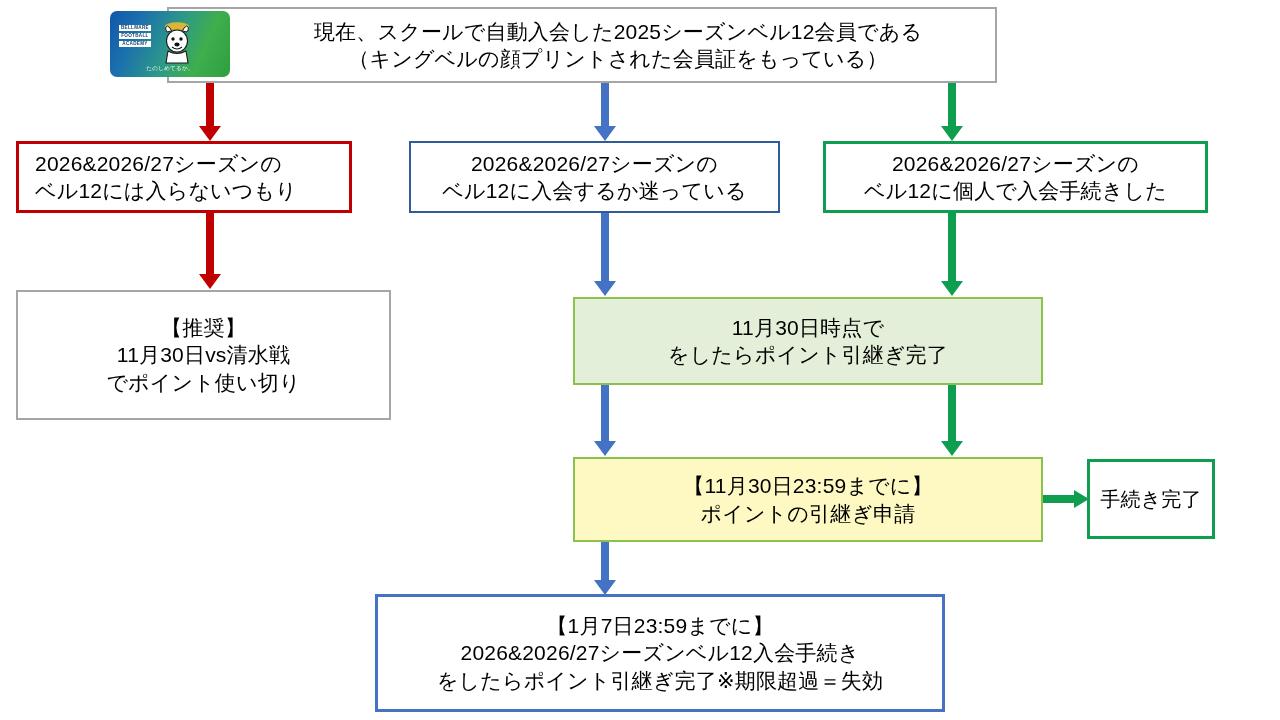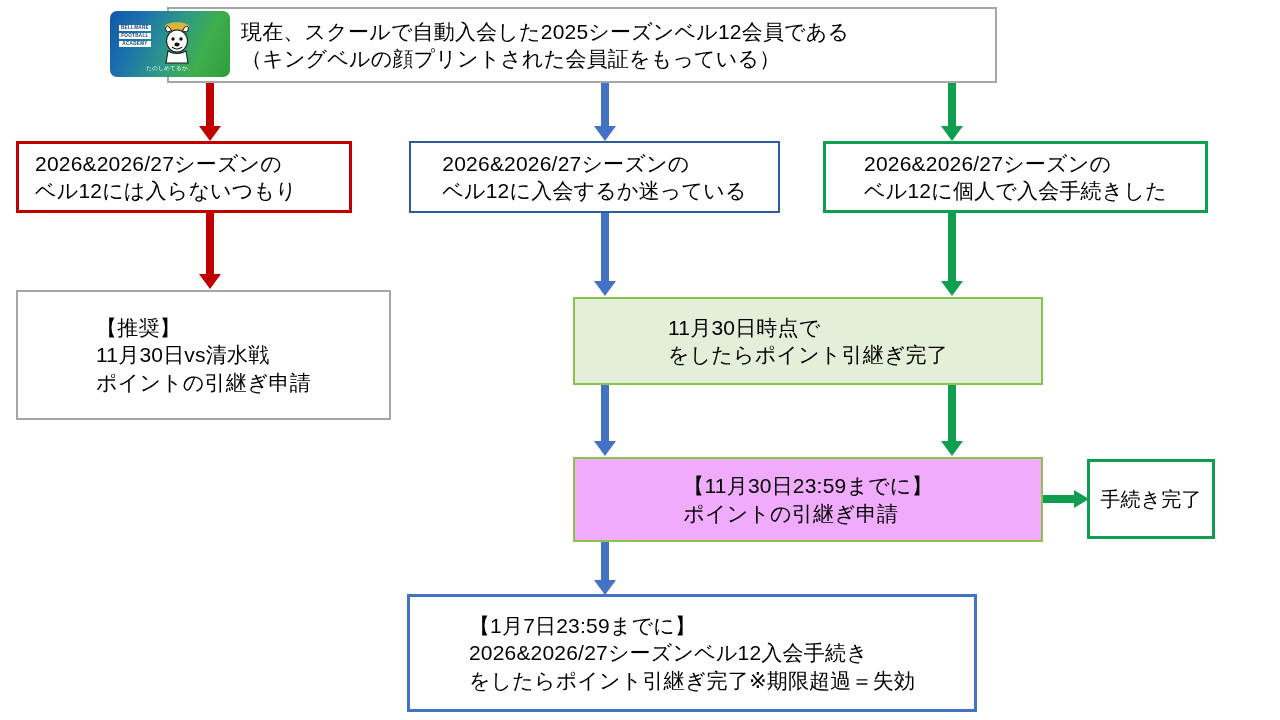--- a/index.html
+++ b/index.html
@@ -22,21 +22,21 @@
     box-sizing: border-box;
     display: flex;
     align-items: center;
     justify-content: center;
     background: #ffffff;
     z-index: 3;
   }
   .node .txt {
     white-space: pre-line;
     line-height: 1.30;
-    text-align: left;
+    text-align: center;
     color: #000000;
     font-size: 21px;
     letter-spacing: 0.2px;
   }
 
   
   #node-root {
     left: 167px; top: 7px; width: 830px; height: 76px;
     border: 2px solid #a6a6a6;
     justify-content: flex-start;
@@ -101,35 +101,34 @@
     border: 2px solid #a6a6a6;
   }
 
   
   #node-points-left {
     left: 573px; top: 297px; width: 470px; height: 88px;
     border: 2px solid #8ac24a; background: #e3efd9;
   }
   #node-transfer-apply {
     left: 573px; top: 457px; width: 470px; height: 85px;
-    border: 2px solid #8ac24a; background: #f0abfc;
+    border: 2px solid #8ac24a; background: #fef9c3;
   }
 
   
   #node-complete {
     left: 1087px; top: 459px; width: 128px; height: 80px;
     border: 3px solid #0f9d4f;
   }
   #node-complete .txt { font-size: 20px; }
 
   
   #node-final {
     left: 375px; top: 594px; width: 570px; height: 118px;
     border: 3px solid #4472c4;
-    margin-left: 32px;
   }
   .vline { position: absolute; }
   .hline { position: absolute; }
   .arrow-down {
     position: absolute;
     width: 0; height: 0;
     border-left: 11px solid transparent;
     border-right: 11px solid transparent;
   }
   .arrow-right {
@@ -222,21 +221,21 @@
   </div>
 
   <div class="node" id="node-opt-done">
     <div class="txt">2026&amp;2026/27シーズンの
 ベル12に個人で入会手続きした</div>
   </div>
 
   <div class="node" id="node-recommend">
     <div class="txt">【推奨】
 11月30日vs清水戦
-ポイントの引継ぎ申請</div>
+でポイント使い切り</div>
   </div>
 
   <div class="node" id="node-points-left">
     <div class="txt">11月30日時点で
 をしたらポイント引継ぎ完了</div>
   </div>
 
   <div class="node" id="node-transfer-apply">
     <div class="txt">【11月30日23:59までに】
 ポイントの引継ぎ申請</div>

